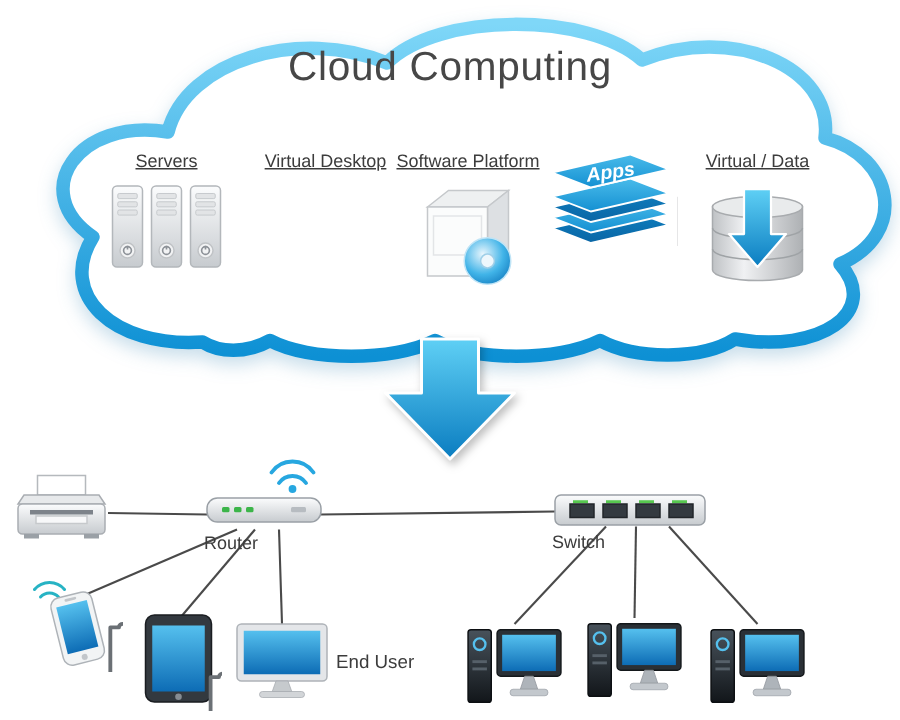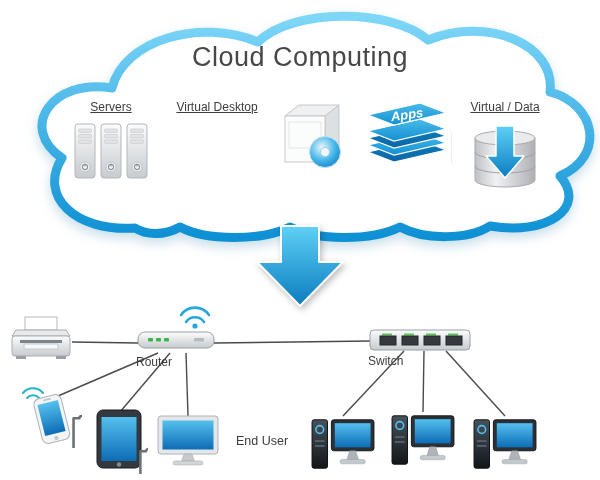--- a/index.html
+++ b/index.html
@@ -1,21 +1,21 @@
 <!DOCTYPE html>
 <html style="--cloud-light: #7fd7f8; --cloud-dark: #0d90d4; --arrow-light: #5fd0f5; --arrow-dark: #0a7cc0; --screen-light: #55c0ee; --screen-dark: #0d6cb5; --accent: #27a7e0; --line: #4a4a4a; --text: #3c3c3c;"><head>
 <meta charset="utf-8">
 <style>
   html,body{margin:0;padding:0;background:#fff;}
   .canvas{position:relative;width:600px;height:480px;background:#fff;overflow:hidden;
           font-family:"Liberation Sans",sans-serif;color:var(--text,#3c3c3c);}
   svg{display:block;}
   svg text{font-family:"Liberation Sans",sans-serif;}
   .bg{position:absolute;left:0;top:0;}
-  .title{position:absolute;left:10%;width:80%;top:42px;text-align:center;
+  .title{position:absolute;left:10%;width:80%;top:29px;text-align:center;
          font-size:27px;letter-spacing:.5px;color:#474747;}
   .cloud-item{position:absolute;top:100px;width:110px;text-align:center;}
   .cloud-item .lbl{font-size:12px;color:var(--text,#3c3c3c);margin-bottom:8px;white-space:nowrap;text-decoration:underline;}
   .cloud-item .ico{display:flex;justify-content:center;}
   .dev{position:absolute;}
   .netlabel{position:absolute;font-size:12px;color:var(--text,#3c3c3c);white-space:nowrap;}
 </style>
 </head>
 <body>
 
@@ -119,20 +119,21 @@
         <use href="#serverTower" x="55" y="1" width="22" height="56"></use>
       </svg>
     </div>
   </div>
 
   <div class="cloud-item" style="left:162px">
     <div class="lbl">Virtual Desktop</div>
   </div>
 
   <div class="cloud-item" style="left:257px">
+    <div class="lbl">Software Platform</div>
     <div class="ico">
       <svg width="66" height="70" viewBox="0 0 66 70">
         <polygon points="6,16 20,5 60,5 46,16" fill="#eef0f1" stroke="#c5c8cb"></polygon>
         <polygon points="46,16 60,5 60,52 46,62" fill="#dde0e3" stroke="#c5c8cb"></polygon>
         <rect x="6" y="16" width="40" height="46" fill="#fbfcfc" stroke="#c5c8cb"></rect>
         <rect x="10" y="22" width="32" height="26" fill="none" stroke="#e3e5e7"></rect>
         <circle cx="46" cy="52" r="15.5" fill="url(#cdGrad)" stroke="#bfe4f6"></circle>
         <circle cx="46" cy="52" r="4.6" fill="#eef7fc" stroke="#9fcfe8"></circle>
       </svg>
     </div>
@@ -247,21 +248,21 @@
 
   <div class="dev" style="left:156px;top:414px">
     <svg width="64" height="54" viewBox="0 0 64 54">
       <rect x="2" y="2" width="60" height="38" rx="3" fill="#e4e6e9" stroke="#aeb3b8"></rect>
       <rect x="6.5" y="6.5" width="51" height="29" fill="url(#scrGrad)"></rect>
       <path d="M28 40 h8 l2.5 7 h-13 z" fill="#c6cacd" stroke="#a5aaaf" stroke-width="0.5"></path>
       <rect x="17" y="47" width="30" height="4" rx="2" fill="#d2d5d8" stroke="#a5aaaf" stroke-width="0.5"></rect>
     </svg>
   </div>
 
-  <div class="netlabel" style="left:236px;top:434px;width:70px;font-size:12.5px">End User</div>
+  <div class="netlabel" style="left:224px;top:434px;width:70px;font-size:12.5px">End User</div>
 
   <div class="dev" style="left:310px;top:414px">
     <svg width="66" height="60" viewBox="0 0 68 62">
         <use href="#computerUnit"></use>
       </svg>
   </div>
   <div class="dev" style="left:390px;top:410px">
     <svg width="66" height="60" viewBox="0 0 68 62">
         <use href="#computerUnit"></use>
       </svg>

